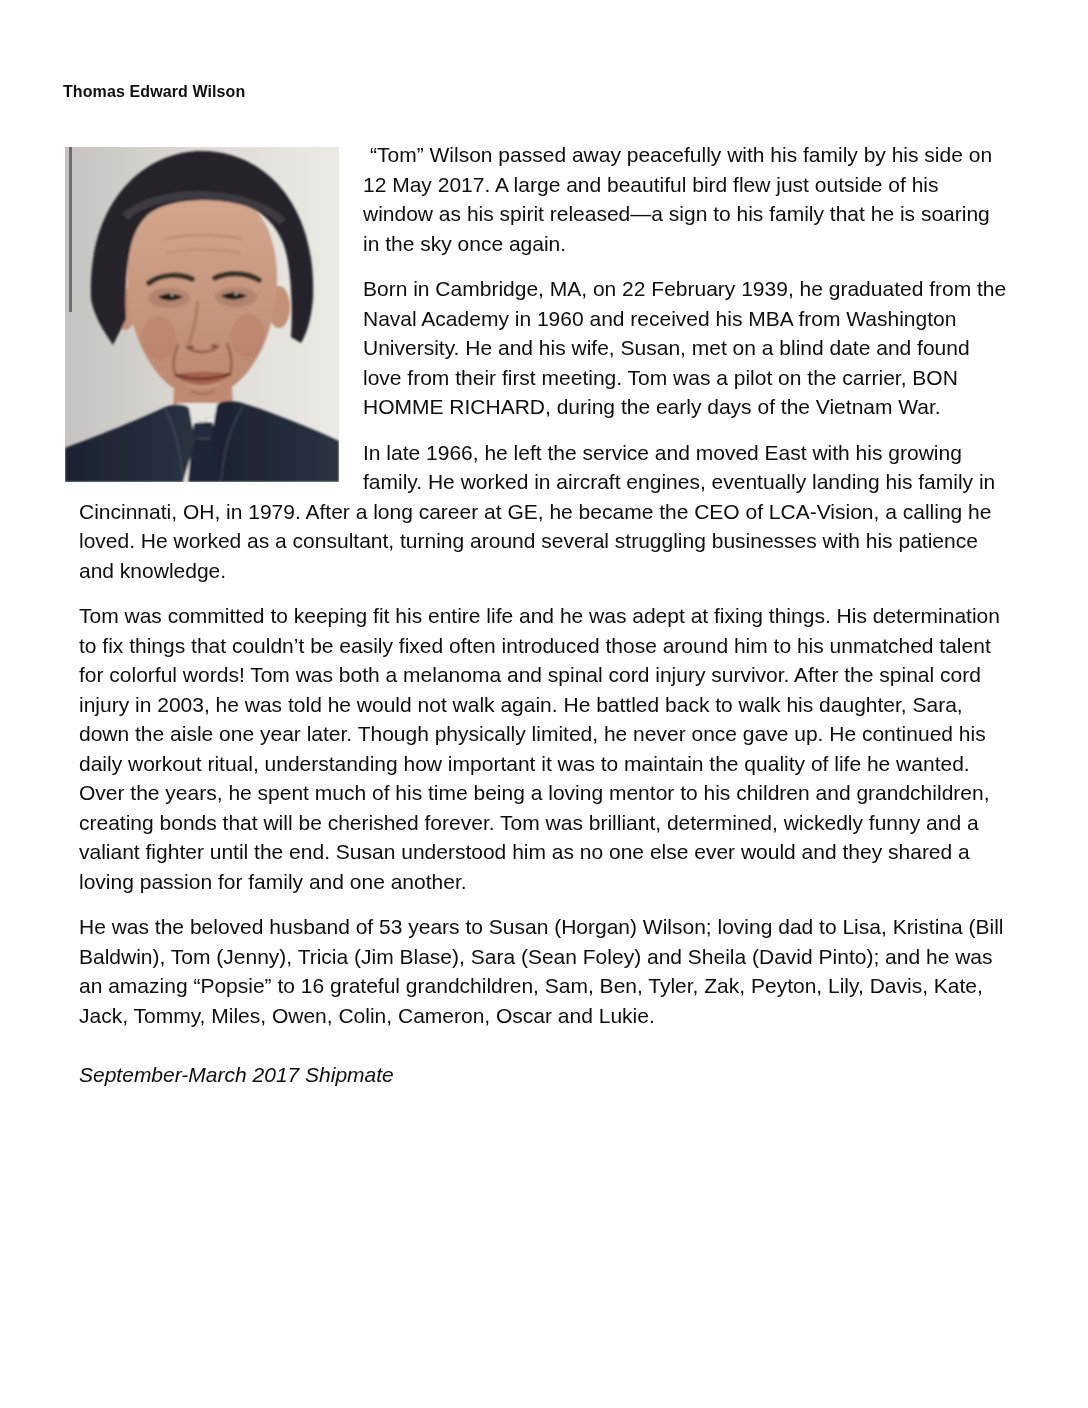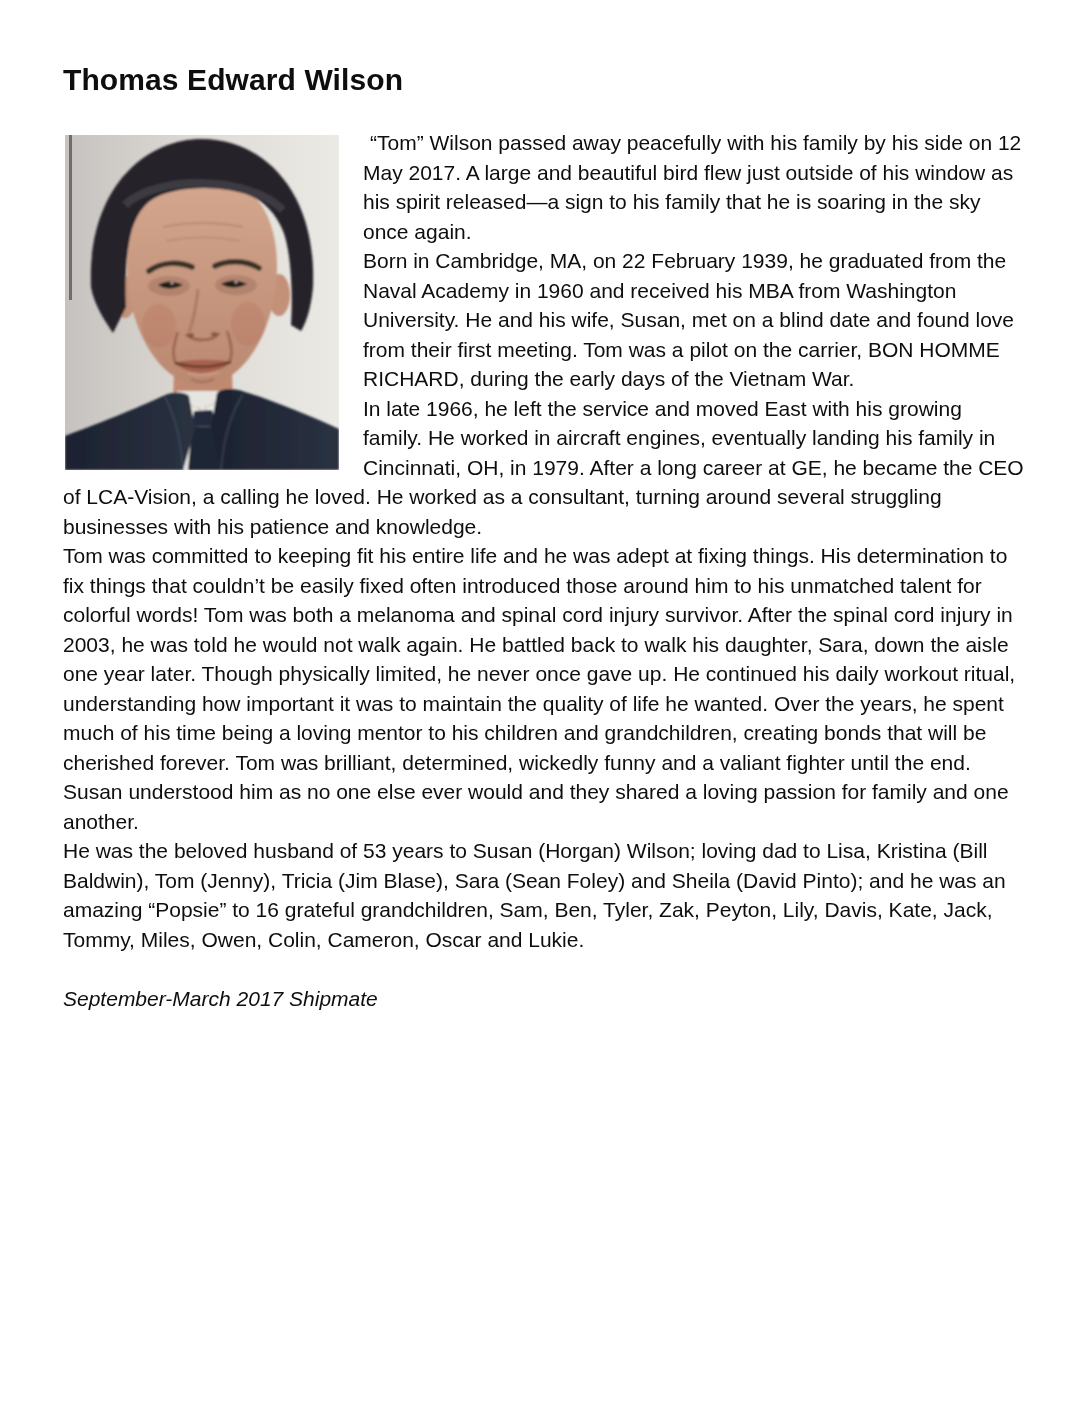--- a/index.html
+++ b/index.html
@@ -10,31 +10,31 @@
     -webkit-font-smoothing: antialiased;
   }
   .page {
     box-sizing: border-box;
     width: 1088px; height: 1408px;
     padding: 66px 62px 0 63px;
     overflow: hidden;
     background: #ffffff;
   }
   h1.doc-title {
-    font-size: 30px;
+    font-size: 16px;
     line-height: 28px;
     font-weight: bold;
-    margin: 0 0 34px 0;
+    margin: 12px 0 34px 0;
     letter-spacing: 0.1px;
   }
   .obituary {
     font-size: 21px;
     line-height: 29.5px;
   }
-  .obituary p { margin: 0; }
+  .obituary p { margin: 16px; }
   .p-first { text-indent: 7px; }
   .photo-frame {
     float: left;
     width: 274px;
     height: 335px;
     margin: 7px 24px 6px 2px;
     overflow: hidden;
   }
   .photo-frame svg { display: block; }
   .source-line {

